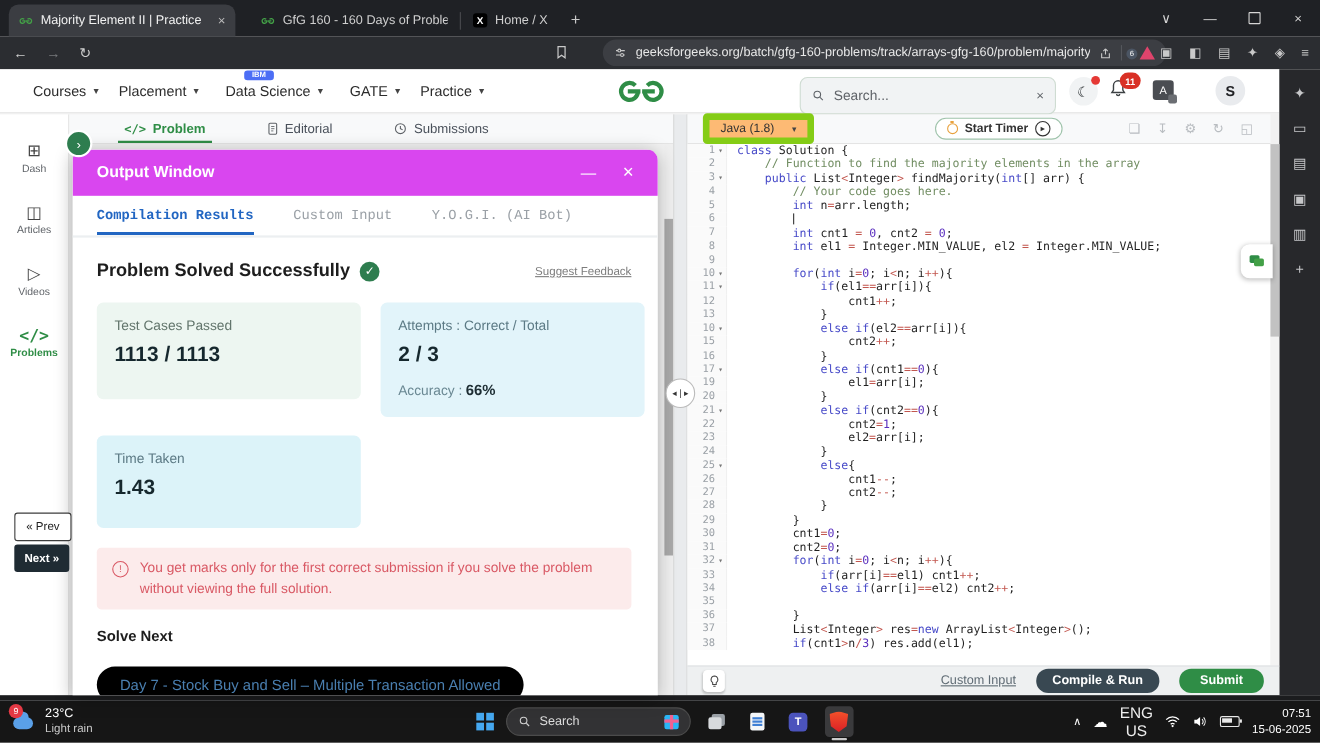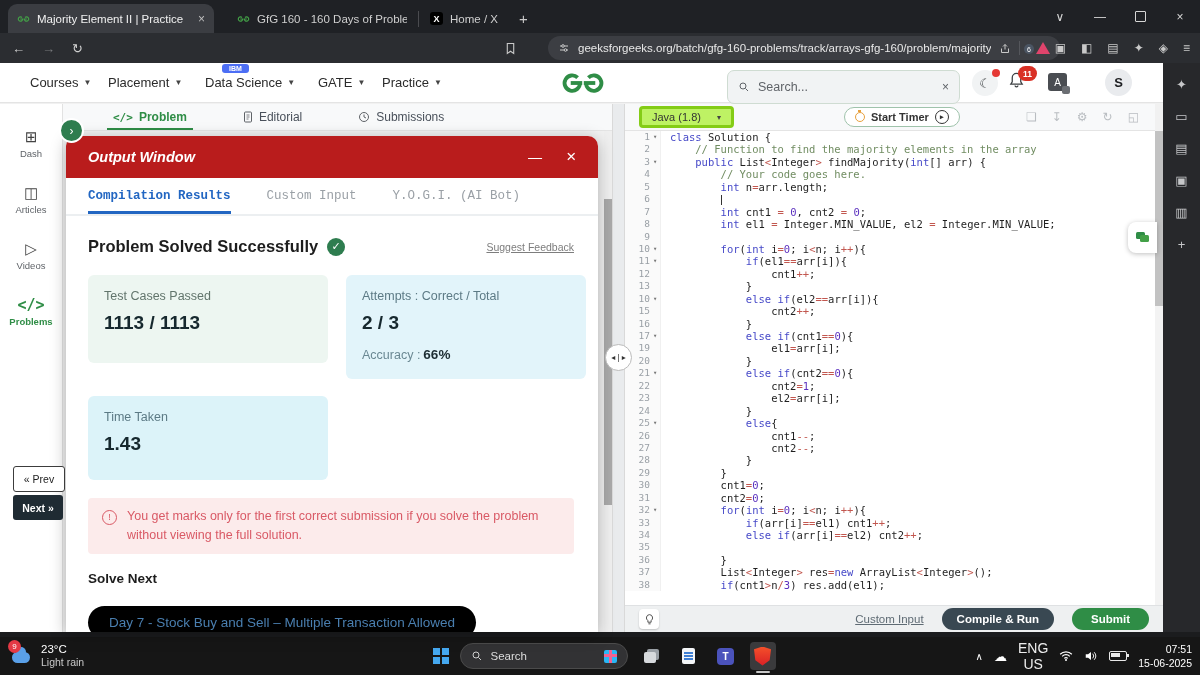--- a/index.html
+++ b/index.html
@@ -72,21 +72,21 @@
            font-size:10.5px;font-weight:bold;color:#fff;display:flex;align-items:center;justify-content:center;z-index:31;}
   
   .ptabs{position:absolute;left:63px;top:104px;width:549px;height:27px;background:#f8f9fa;border-bottom:1px solid #e4e4e4;
          display:flex;align-items:stretch;box-sizing:border-box;}
   .ptab{display:flex;align-items:center;gap:6px;font-size:12px;color:#49505a;padding:0 6px;margin-left:44px;}
   .ptab.active{color:#2f8d46;font-weight:bold;box-shadow:inset 0 -2px 0 #2f8d46;}
   .ptab .pic{font-size:11px;}
   
   .modal{position:absolute;left:66px;top:136px;width:532px;height:496px;background:#fff;border-radius:10px 10px 0 0;
          box-shadow:0 3px 16px rgba(0,0,0,.28);z-index:20;overflow:hidden;}
-  .mhead{height:42px;background:#b91c1c;color:#fff;display:flex;align-items:center;padding:0 22px;font-size:14.5px;font-weight:bold;font-style:italic;}
+  .mhead{height:42px;background:#d946ef;color:#fff;display:flex;align-items:center;padding:0 22px;font-size:14.5px;font-weight:bold;}
   .mctrl{margin-left:auto;display:flex;gap:24px;align-items:center;font-size:14px;font-weight:normal;}
   .mtabs{height:38px;display:flex;align-items:stretch;padding:0 22px;gap:36px;font-size:12.5px;color:#9aa0a6;
          border-bottom:2px solid #eceff1;box-sizing:border-box;}
   .mtab{display:flex;align-items:center;font-family:Liberation Mono, monospace;}
   .mtab.active{color:#2266c2;font-weight:bold;box-shadow:inset 0 -3px 0 #2266c2;}
   .mbody{padding:21px 24px 0 22px;}
   .statusrow{display:flex;align-items:center;}
   .status{font-size:16.5px;font-weight:bold;color:#1d1d1d;}
   .check{width:18px;height:18px;border-radius:50%;background:#2e7d4f;color:#fff;font-size:11px;margin-left:9px;
          display:flex;align-items:center;justify-content:center;}
@@ -113,21 +113,21 @@
   .lthumb{position:absolute;left:0;top:68px;width:8px;height:306px;background:#a9a9a9;}
   
   .divider{position:absolute;left:612px;top:104px;width:13px;height:528px;background:#e9ebed;
            border-left:1px solid #d9d9d9;border-right:1px solid #d9d9d9;box-sizing:border-box;}
   .dhandle{position:absolute;left:605px;top:344px;width:25px;height:25px;border-radius:50%;background:#fff;
            border:1px solid #bbb;z-index:25;display:flex;align-items:center;justify-content:center;
            font-size:8px;color:#333;letter-spacing:0px;}
   
   .eheader{position:absolute;left:625px;top:104px;width:530px;height:27px;background:#f8f9fa;border-bottom:1px solid #e4e4e4;
            display:flex;align-items:center;box-sizing:border-box;}
-  .langsel{margin-left:14px;background:#bef264;border:3px solid #84cc16;border-radius:4px;padding:2px 10px;
+  .langsel{margin-left:14px;background:#fdba74;border:6px solid #84cc16;border-radius:4px;padding:2px 10px;
            font-size:11px;color:#333;display:flex;align-items:center;gap:16px;}
   .timerbtn{margin-left:110px;background:#fff;border:1px solid #9fc3ab;border-radius:13px;padding:2px 10px;
             font-size:11px;font-weight:bold;color:#333;display:flex;align-items:center;gap:6px;}
   .timeric{width:8px;height:8px;border:1.5px solid #e8a13d;border-radius:50%;position:relative;}
   .timeric::before{content:"";position:absolute;left:2px;top:-3.5px;width:3px;height:2px;background:#e8a13d;}
   .playic{width:12px;height:12px;border:1px solid #333;border-radius:50%;font-size:7px;display:flex;
           align-items:center;justify-content:center;}
   .eicons{margin-left:auto;display:flex;gap:15px;padding-right:16px;color:#b9bdc1;font-size:12px;}
   .ecode{position:absolute;left:625px;top:131px;width:530px;height:474px;background:#fff;overflow:hidden;
          font-family:"DejaVu Sans Mono",monospace;font-size:10.5px;line-height:12.45px;}

